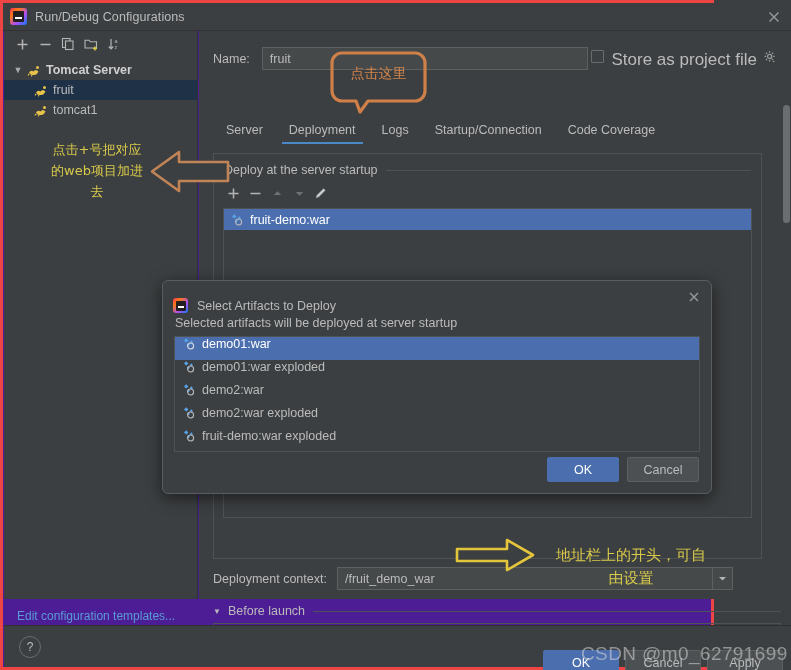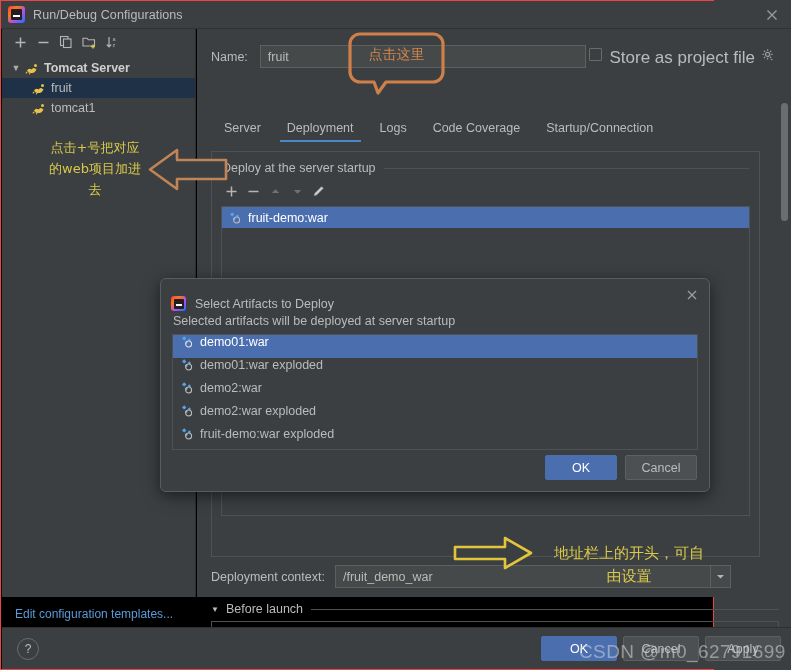--- a/index.html
+++ b/index.html
@@ -5,23 +5,23 @@
   * { box-sizing: border-box; margin: 0; padding: 0; }
   html, body {
     width: 791px; height: 670px;
     background: #3c3f41;
     font-family: "Liberation Sans", "DejaVu Sans", sans-serif;
     overflow: hidden;
   }
   #root {
     position: relative;
     width: 714px; height: 670px;
-    background: #000000;
+    background: #4c1d95;
     color: #bbbbbb;
-    border: 1px solid #ef4444;
+    border: 3px solid #ef4444;
   }
 
   
   .titlebar {
     position: absolute; left: 0; top: 0; width: 791px; height: 28px;
     background: #3c3f41;
     display: flex; align-items: center;
     border-bottom: 1px solid #323232;
   }
   .ij-logo {
@@ -208,21 +208,21 @@
     display: flex; align-items: center; justify-content: center;
     font-size: 12px; cursor: pointer;
   }
   .footer-btns {
     position: absolute; right: 10px; top: 8px; display: flex; gap: 6px;
   }
   .btn {
     min-width: 76px; height: 25px; padding: 0 12px;
     display: flex; align-items: center; justify-content: center;
     font-size: 12.5px; border-radius: 2px; cursor: pointer;
-    border: 1px solid #5e6060; background: #4c5052; color: #bbbbbb;
+    border: 1px solid #5e6060; background: #4c5052; color: #bbbbbb; margin-top: 16px;
   }
   .btn.primary {
     background: #4b6eaf; border-color: #4b6eaf; color: #ffffff;
   }
 
   
   .modal {
     position: absolute; left: 159px; top: 277px;
     width: 550px; height: 214px;
     background: #3c3f41;
@@ -254,21 +254,21 @@
   }
   .modal-item.selected { background: #4b6eaf; color: #ffffff; }
   .modal-btns {
     position: absolute; right: 12px; bottom: 11px; display: flex; gap: 8px;
   }
   .modal-btns .btn { min-width: 72px; height: 25px; }
 
   
   .anno { position: absolute; pointer-events: none; }
   .callout {
-    left: 327px; top: 31px; width: 97px; height: 64px; margin-left: 20px;
+    left: 327px; top: 48px; width: 97px; height: 64px;
   }
   .callout-text {
     position: absolute; left: 0; top: 14px; width: 97px;
     text-align: center; color: #d5854a; font-size: 14px;
     font-family: "DejaVu Sans", sans-serif;
   }
   .anno-left-text {
     left: 44px; top: 136px; width: 100px; text-align: center;
     color: #d8c94a; font-size: 13px; line-height: 21px;
     font-family: "DejaVu Sans", sans-serif;
@@ -387,22 +387,22 @@
           <path d="M6.6 1.3 v1.5 M6.6 10 v1.5 M1.5 6.4 h1.5 M10.2 6.4 h1.5 M3 2.8 l1.1 1.1 M9.1 8.9 l1.1 1.1 M10.2 2.8 l-1.1 1.1 M4.1 8.9 l-1.1 1.1" stroke="#9a9a9a" stroke-width="1.3"></path>
           <path d="M9.5 11 l1.2 1.6 l1.2-1.6z" fill="#9a9a9a"></path>
         </svg>
       </span>
     </div>
 
     <div class="tabs">
       <div class="tab">Server</div>
       <div class="tab active">Deployment</div>
       <div class="tab">Logs</div>
+      <div class="tab">Startup/Connection</div>
       <div class="tab">Code Coverage</div>
-      <div class="tab">Startup/Connection</div>
     </div>
 
     <div class="dep-panel">
       <div class="group-header">
         <span class="gh-text">Deploy at the server startup</span>
         <span class="gh-line"></span>
       </div>
 
       <div class="dep-toolbar">
         <div class="tb-btn">

